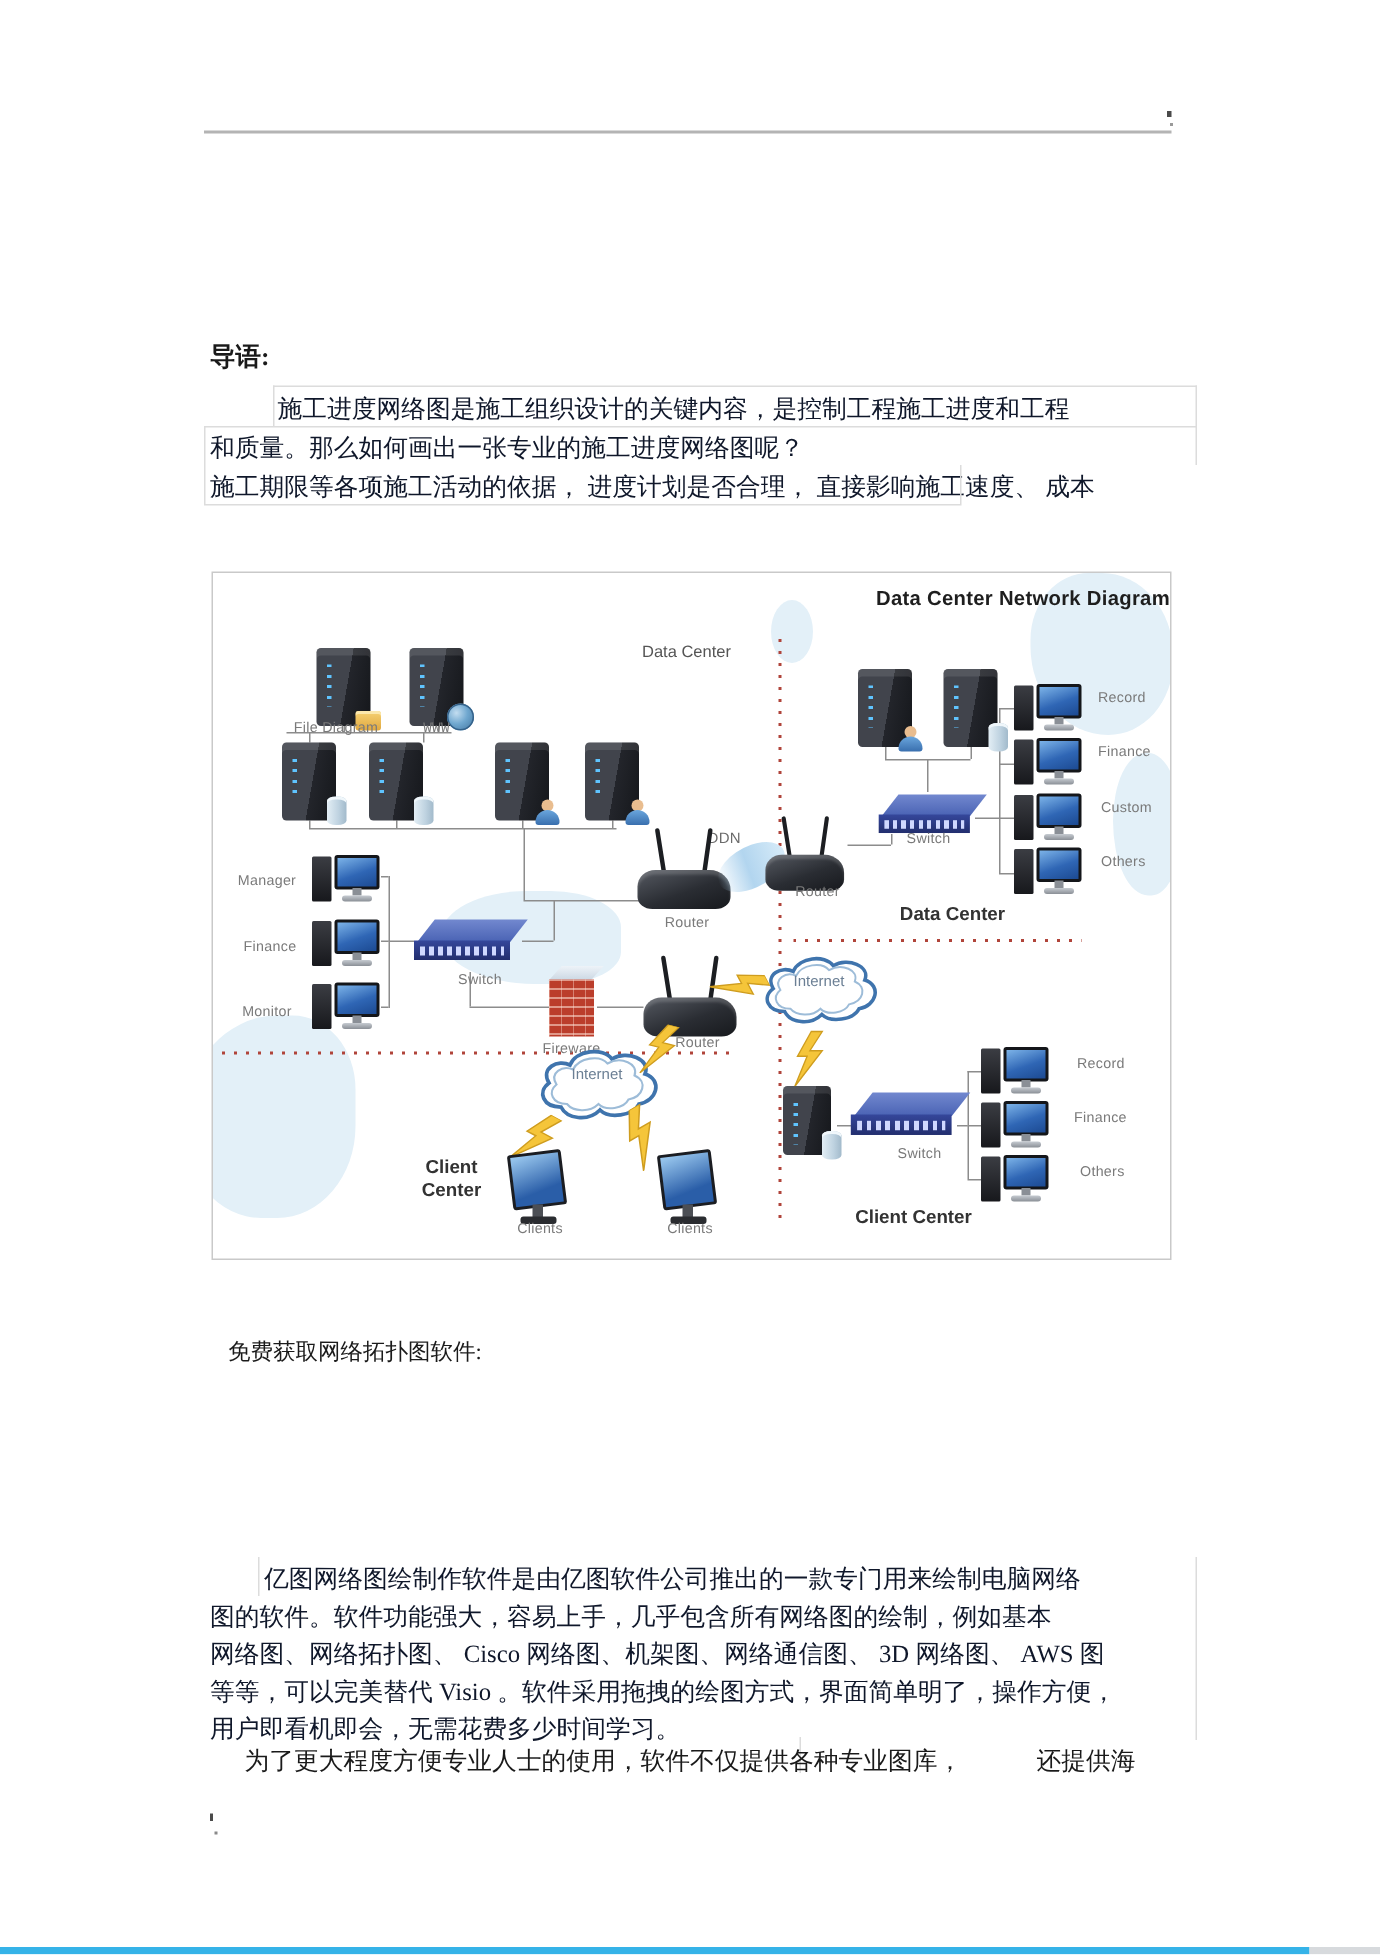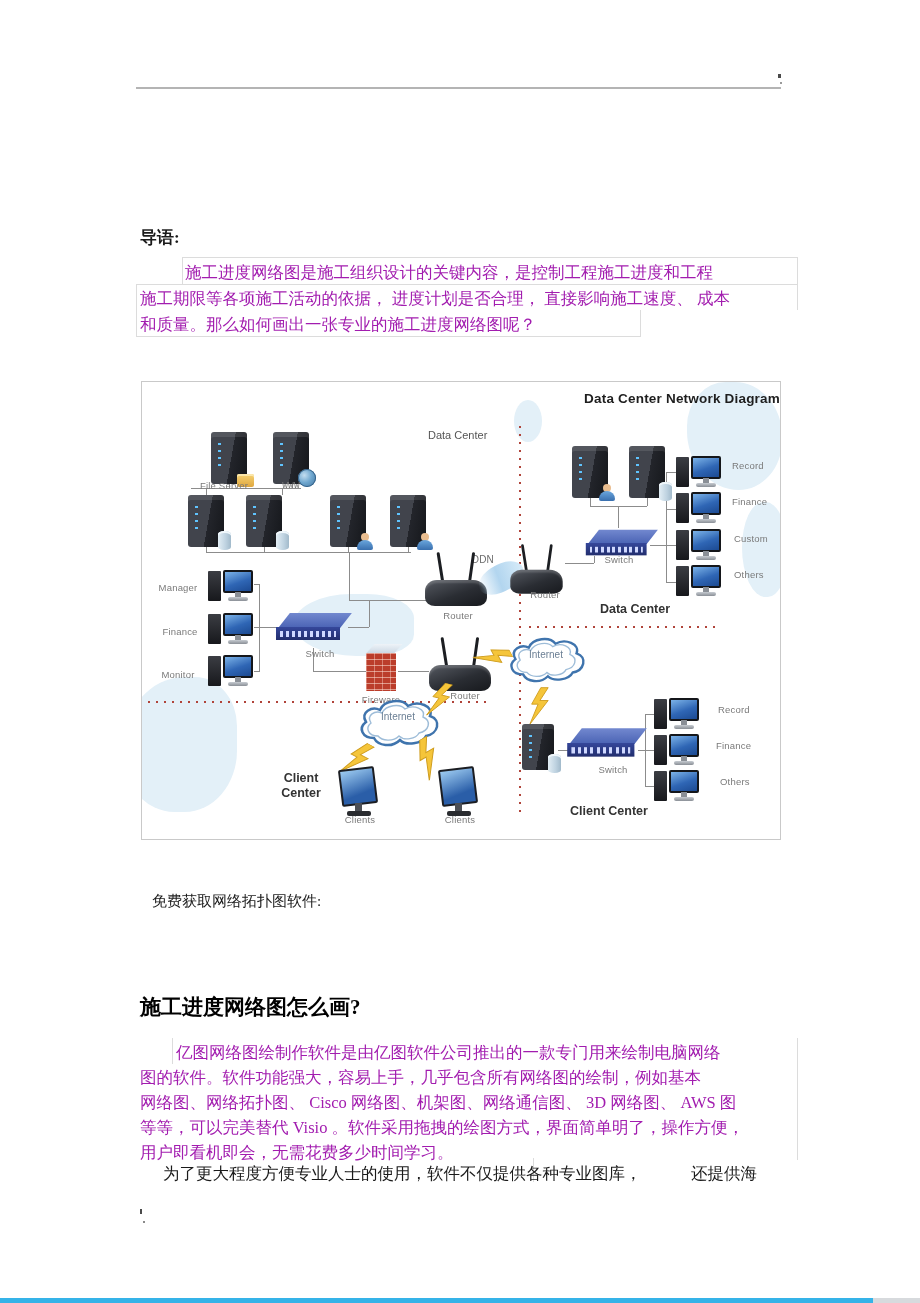--- a/index.html
+++ b/index.html
@@ -5,21 +5,21 @@
   html,body{margin:0;padding:0;background:#fff;}
   .page{position:relative;width:920px;height:1303px;background:#fff;overflow:hidden;
         font-family:"Liberation Serif","DejaVu Serif",serif;color:#1a1a1a;}
   
   .hrule{position:absolute;left:136px;top:87px;width:645px;height:2px;background:#b4b4b4;}
   .speck{position:absolute;background:#4a4a4a;}
   
   .doc-title{position:absolute;left:0;top:160px;width:890px;text-align:center;
              font-size:30px;font-weight:600;letter-spacing:2px;color:#000;}
   .lead-label{position:absolute;left:140px;top:226px;font-size:17px;font-weight:bold;}
-  .para{position:absolute;left:140px;width:660px;font-size:16.5px;line-height:25.8px;color:#a21caf;}
+  .para{position:absolute;left:140px;width:660px;font-size:16.5px;line-height:25.8px;color:#0f172a;}
   .para .ln1{padding-left:45px;}
   .para2 .ln1{padding-left:36px;}
   .free-line{position:absolute;left:152px;top:892px;font-size:15px;}
   .h2{position:absolute;left:140px;top:993px;font-size:21px;font-weight:bold;color:#000;}
   .para3{position:absolute;left:140px;top:1163px;width:668px;font-size:16.5px;padding-left:23px;}
   .tl{position:absolute;background:#dcdcdc;}
   
   .diagram{position:absolute;left:141px;top:381px;width:638px;height:457px;background:#fff;
            border:1px solid #c9c9c9;font-family:"Liberation Sans","DejaVu Sans",sans-serif;overflow:hidden;}
   .blob{position:absolute;background:#e3f0f8;}
@@ -84,22 +84,22 @@
 <div class="page">
 
   <div class="hrule"></div>
   <div class="speck" style="left:778px;top:74px;width:3px;height:4px;"></div>
   <div class="speck" style="left:780px;top:82px;width:2px;height:2px;background:#9a9a9a;"></div>
 
   <div class="lead-label">导语:</div>
 
   <div class="para" style="top:260px;">
     <div class="ln1">施工进度网络图是施工组织设计的关键内容，是控制工程施工进度和工程</div>
+    <div>和质量。那么如何画出一张专业的施工进度网络图呢？</div>
     <div>施工期限等各项施工活动的依据， 进度计划是否合理， 直接影响施工速度、 成本</div>
-    <div>和质量。那么如何画出一张专业的施工进度网络图呢？</div>
   </div>
 
   <div class="tl" style="left:182px;top:257px;width:616px;height:1px;"></div>
   <div class="tl" style="left:182px;top:257px;width:1px;height:27px;"></div>
   <div class="tl" style="left:797px;top:257px;width:1px;height:53px;"></div>
   <div class="tl" style="left:136px;top:284px;width:662px;height:1px;"></div>
   <div class="tl" style="left:136px;top:284px;width:1px;height:52px;"></div>
   <div class="tl" style="left:640px;top:310px;width:1px;height:26px;"></div>
   <div class="tl" style="left:136px;top:336px;width:505px;height:1px;"></div>
 
@@ -160,21 +160,21 @@
     <div class="ln" style="left:496px;top:368px;width:7px;height:1px;"></div>
     <div class="ln" style="left:503px;top:332px;width:1px;height:72px;"></div>
     <div class="ln" style="left:503px;top:332px;width:9px;height:1px;"></div>
     <div class="ln" style="left:503px;top:368px;width:9px;height:1px;"></div>
     <div class="ln" style="left:503px;top:404px;width:9px;height:1px;"></div>
 
     <div class="server" style="left:69px;top:50px;">
         <i class="leds"></i>
         <i class="badge b-folder"></i>
       </div>
-    <div class="nl" style="left:50px;top:98px;width:64px;">File Server</div>
+    <div class="nl" style="left:50px;top:98px;width:64px;">File Diagram</div>
     <div class="server" style="left:131px;top:50px;">
         <i class="leds"></i>
         <i class="badge b-globe"></i>
       </div>
     <div class="nl" style="left:131px;top:98px;width:36px;font-family:Liberation Mono, monospace;">WWW</div>
     <div class="server" style="left:46px;top:113px;">
         <i class="leds"></i>
         <i class="badge b-cyl"></i>
       </div>
     <div class="server" style="left:104px;top:113px;">
@@ -380,21 +380,20 @@
         <i class="mon">
           <i class="scr" style="display:block"></i>
         </i>
         <i class="neck"></i>
         <i class="base"></i>
       </div>
     <div class="nl" style="left:578px;top:394px;width:52px;text-align:left;">Others</div>
   </div>
 
   <div class="free-line">免费获取网络拓扑图软件:</div>
-  <div class="h2">施工进度网络图怎么画?</div>
 
   <div class="para para2" style="top:1040px;line-height:25px;width:668px;">
     <div class="ln1">亿图网络图绘制作软件是由亿图软件公司推出的一款专门用来绘制电脑网络</div>
     <div>图的软件。软件功能强大，容易上手，几乎包含所有网络图的绘制，例如基本</div>
     <div>网络图、网络拓扑图、 Cisco 网络图、机架图、网络通信图、 3D 网络图、 AWS 图</div>
     <div>等等，可以完美替代 Visio 。软件采用拖拽的绘图方式，界面简单明了，操作方便，</div>
     <div>用户即看机即会，无需花费多少时间学习。</div>
   </div>
   <div class="tl" style="left:172px;top:1038px;width:1px;height:26px;"></div>
   <div class="tl" style="left:797px;top:1038px;width:1px;height:122px;"></div>

